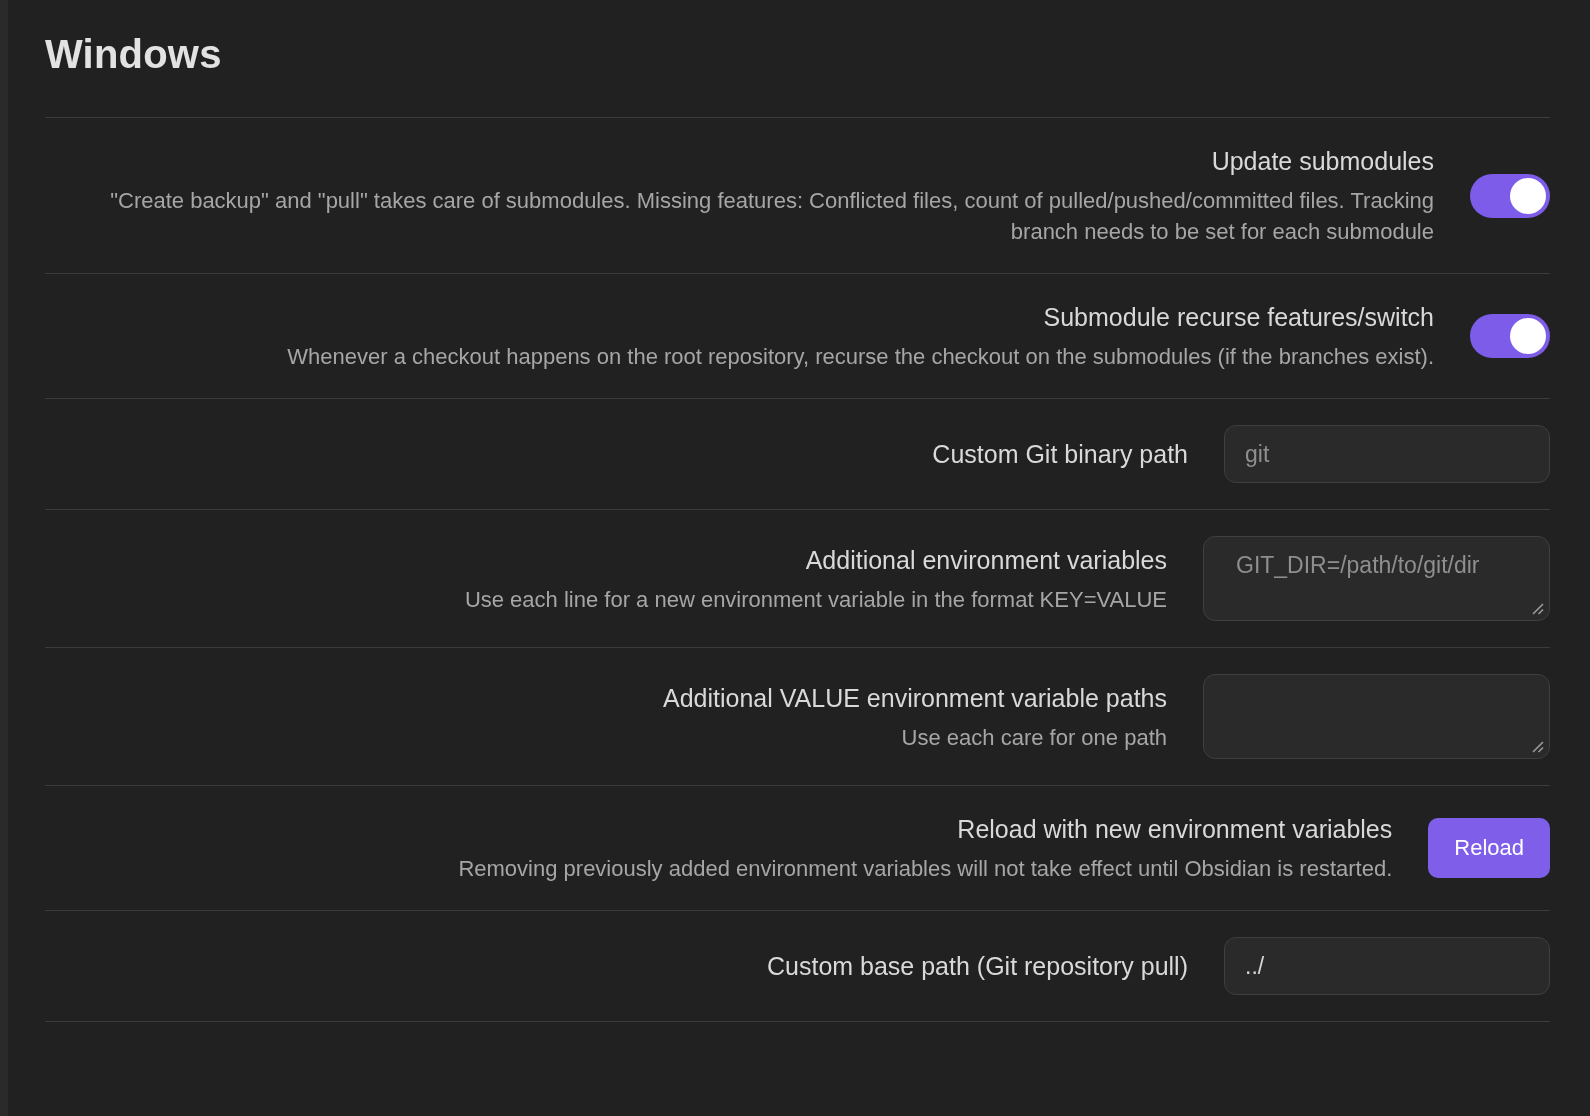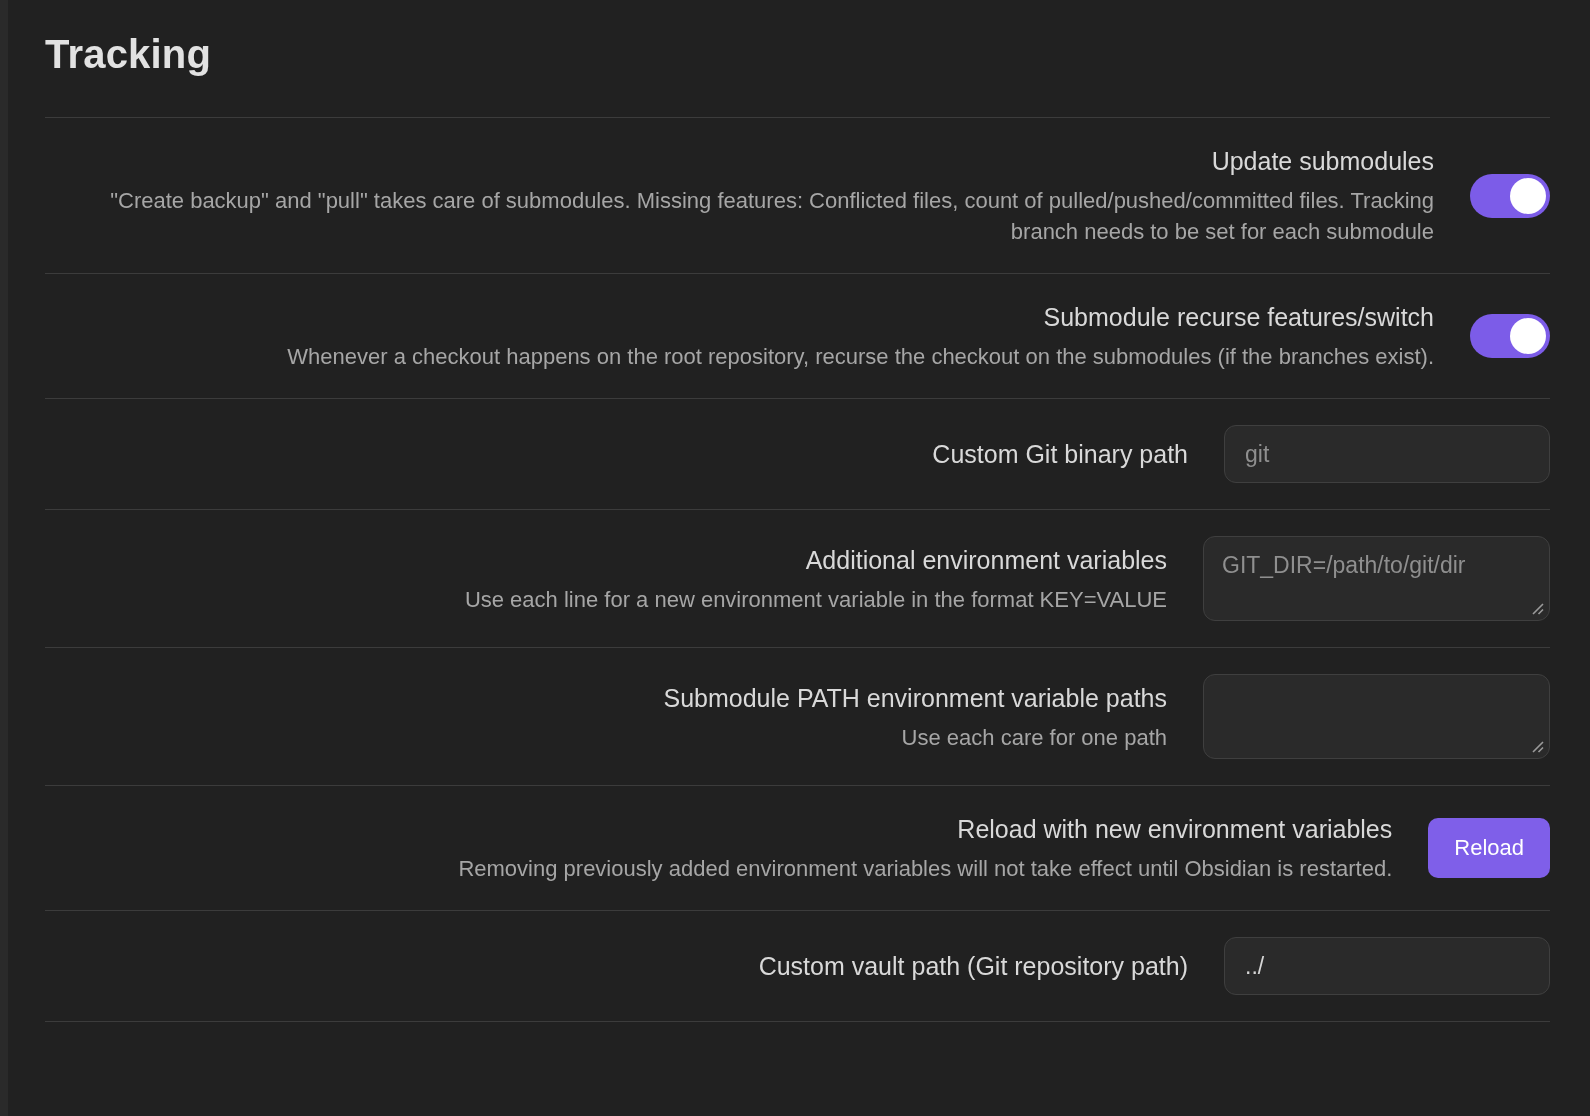--- a/index.html
+++ b/index.html
@@ -81,21 +81,21 @@
   
   .textarea-wrap { position: relative; }
   .setting-textarea {
     width: 347px; height: 85px;
     background: #2a2a2a;
     border: 1px solid #3f3f3f;
     border-radius: 12px;
     color: #7dd3fc;
     font-size: 23px;
     line-height: 30px;
-    padding: 13px 18px;
+    padding: 13px 32px;
     outline: none;
     resize: none;
     font-family: inherit;
     display: block;
   }
   .setting-textarea::placeholder { color: #8f8f8f; opacity: 1; }
   .resize-handle {
     position: absolute; right: 6px; bottom: 6px;
     width: 15px; height: 15px;
     pointer-events: auto; cursor: nwse-resize;
@@ -120,21 +120,21 @@
     height: 1px;
   }
 </style>
 </head>
 <body>
 
 <div class="left-strip"></div>
 
 <div class="container">
 
-  <div class="page-title">Tracking</div>
+  <div class="page-title">Windows</div>
 
   <div class="setting-row">
     <div class="setting-info">
       <div class="setting-name">Update submodules</div>
       <div class="setting-desc">"Create backup" and "pull" takes care of submodules. Missing features: Conflicted files, count of pulled/pushed/committed files. Tracking branch needs to be set for each submodule</div>
     </div>
     <div class="setting-control">
       <div class="toggle" role="switch" aria-checked="true">
         <div class="knob"></div>
       </div>
@@ -172,21 +172,21 @@
         <textarea class="setting-textarea" placeholder="GIT_DIR=/path/to/git/dir" style=""></textarea>
         <svg class="resize-handle" viewBox="0 0 15 15">
           <path d="M14 4 L4 14 M14 9.5 L9.5 14" stroke="#9a9a9a" stroke-width="1.6" fill="none"></path>
         </svg>
       </div>
     </div>
   </div>
 
   <div class="setting-row">
     <div class="setting-info">
-      <div class="setting-name">Submodule PATH environment variable paths</div>
+      <div class="setting-name">Additional VALUE environment variable paths</div>
       <div class="setting-desc">Use each care for one path</div>
     </div>
     <div class="setting-control">
       <div class="textarea-wrap">
         <textarea class="setting-textarea" placeholder="" style=""></textarea>
         <svg class="resize-handle" viewBox="0 0 15 15">
           <path d="M14 4 L4 14 M14 9.5 L9.5 14" stroke="#9a9a9a" stroke-width="1.6" fill="none"></path>
         </svg>
       </div>
     </div>
@@ -197,21 +197,21 @@
       <div class="setting-name">Reload with new environment variables</div>
       <div class="setting-desc">Removing previously added environment variables will not take effect until Obsidian is restarted.</div>
     </div>
     <div class="setting-control">
       <button class="accent-button">Reload</button>
     </div>
   </div>
 
   <div class="setting-row">
     <div class="setting-info">
-      <div class="setting-name">Custom vault path (Git repository path)</div>
+      <div class="setting-name">Custom base path (Git repository pull)</div>
     </div>
     <div class="setting-control">
       <input type="text" class="text-input" value="../" style="">
     </div>
   </div>
 
   <div class="end-divider"></div>
 
 </div>
 

